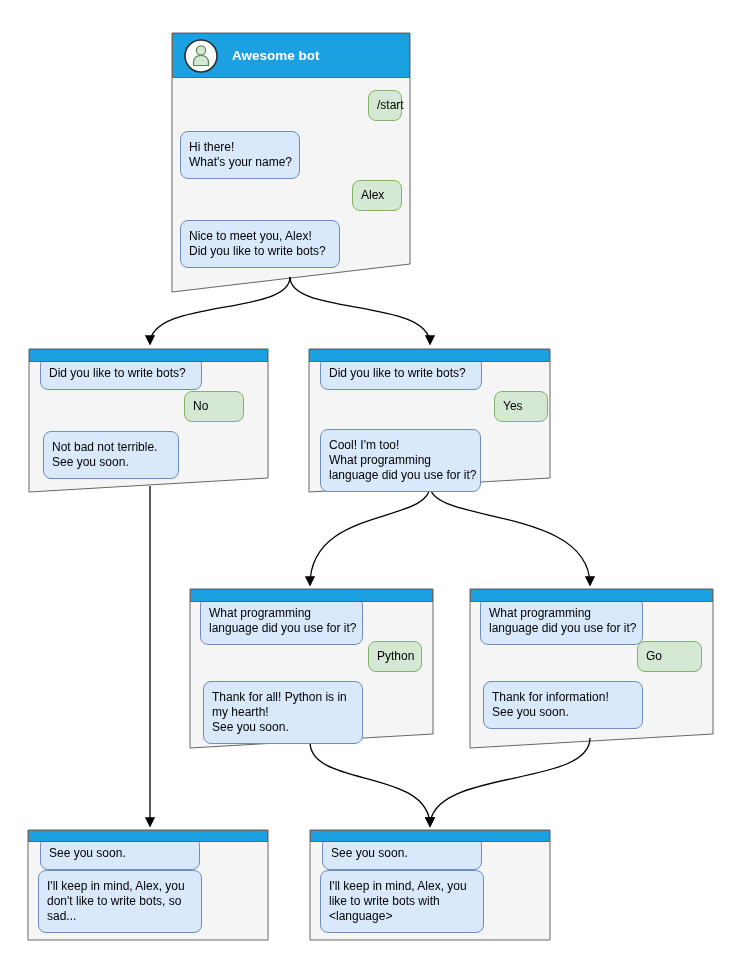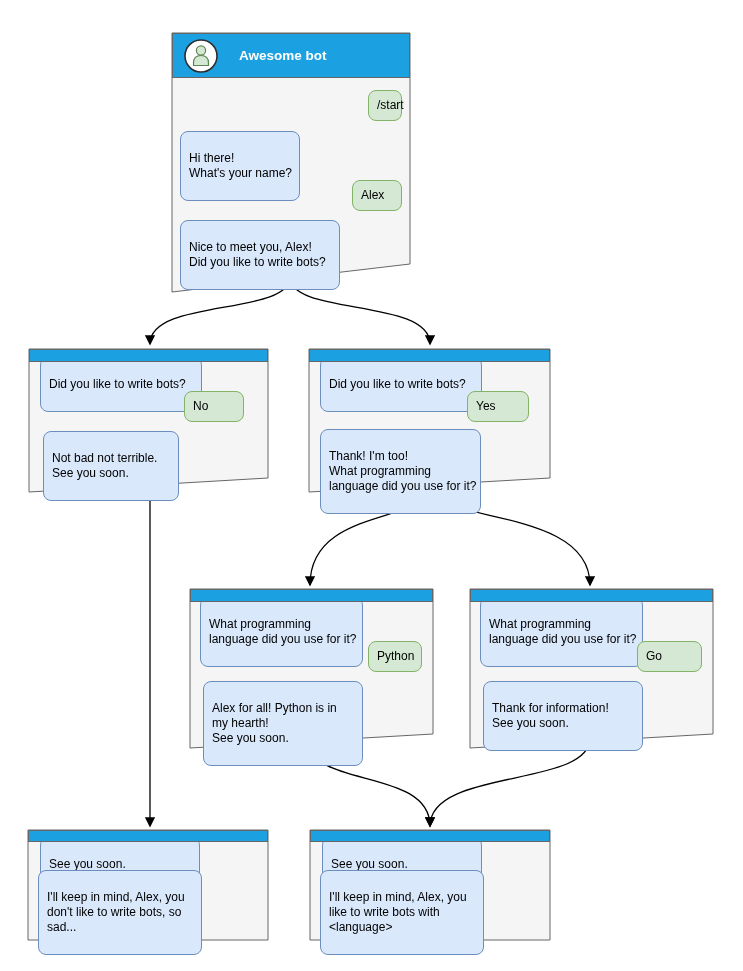--- a/index.html
+++ b/index.html
@@ -8,28 +8,28 @@
     font-family:"Liberation Sans",sans-serif;
   }
   .layer{position:absolute;left:0;top:0;}
   .winbody{fill:var(--window-fill,#F5F5F5);stroke:var(--window-border,#666666);stroke-width:1;}
   .connector{fill:none;stroke:var(--arrow-color,#000000);stroke-width:1.3;}
   .win{position:absolute;}
   .winhead{
     position:absolute;left:0;top:0;right:0;z-index:3;box-sizing:border-box;
     background:var(--header-blue,#1BA1E2);border:1px solid var(--window-border,#666666);
   }
-  .winhead.main{display:flex;align-items:center;padding-left:10px;gap:20px;}
+  .winhead.main{display:flex;align-items:center;padding-left:10px;gap:13px;}
   .wintitle{
     color:var(--title-text,#FFFFFF);font-weight:bold;font-size:13.5px;
     font-family:"Liberation Sans",sans-serif;
   }
   .bubble{
     position:absolute;z-index:2;box-sizing:border-box;border-radius:8px;
-    font-size:12px;line-height:15px;color:#000;white-space:pre;padding:19px 8px;
+    font-size:12px;line-height:15px;color:#000;white-space:pre;padding:8px 8px;
   }
   .bubble.bot{
     background:var(--bot-fill,#DAE8FC);border:1px solid var(--bot-border,#6C8EBF);
   }
   .bubble.user{
     background:var(--user-fill,#D5E8D4);border:1px solid var(--user-border,#82B366);
     padding:7px 8px;
   }
 </style>
 </head>
@@ -81,32 +81,32 @@
   <div class="win" style="left:29px;top:349px;width:239px;height:143px">
     <div class="bubble bot" style="left:11px;top:8px;width:162px">Did you like to write bots?</div>
     <div class="bubble user" style="right:24px;top:42px;width:60px">No</div>
     <div class="bubble bot" style="left:14px;top:82px;width:136px">Not bad not terrible.
 See you soon.</div>
     <div class="winhead" style="height:13px"></div>
   </div>
 
   <div class="win" style="left:309px;top:349px;width:241px;height:143px">
     <div class="bubble bot" style="left:11px;top:8px;width:162px">Did you like to write bots?</div>
-    <div class="bubble user" style="right:21px;top:42px;width:62px">Yes</div>
-    <div class="bubble bot" style="left:11px;top:80px;width:161px">Thank! I'm too!
+    <div class="bubble user" style="right:2px;top:42px;width:54px">Yes</div>
+    <div class="bubble bot" style="left:11px;top:80px;width:161px">Cool! I'm too!
 What programming
 language did you use for it?</div>
     <div class="winhead" style="height:13px"></div>
   </div>
 
   <div class="win" style="left:190px;top:589px;width:243px;height:159px">
     <div class="bubble bot" style="left:10px;top:8px;width:163px">What programming
 language did you use for it?</div>
     <div class="bubble user" style="right:11px;top:52px;width:54px">Python</div>
-    <div class="bubble bot" style="left:13px;top:92px;width:160px">Alex for all! Python is in
+    <div class="bubble bot" style="left:13px;top:92px;width:160px">Thank for all! Python is in
 my hearth!
 See you soon.</div>
     <div class="winhead" style="height:13px"></div>
   </div>
 
   <div class="win" style="left:470px;top:589px;width:243px;height:159px">
     <div class="bubble bot" style="left:10px;top:8px;width:163px">What programming
 language did you use for it?</div>
     <div class="bubble user" style="right:11px;top:52px;width:65px">Go</div>
     <div class="bubble bot" style="left:13px;top:92px;width:160px">Thank for information!

